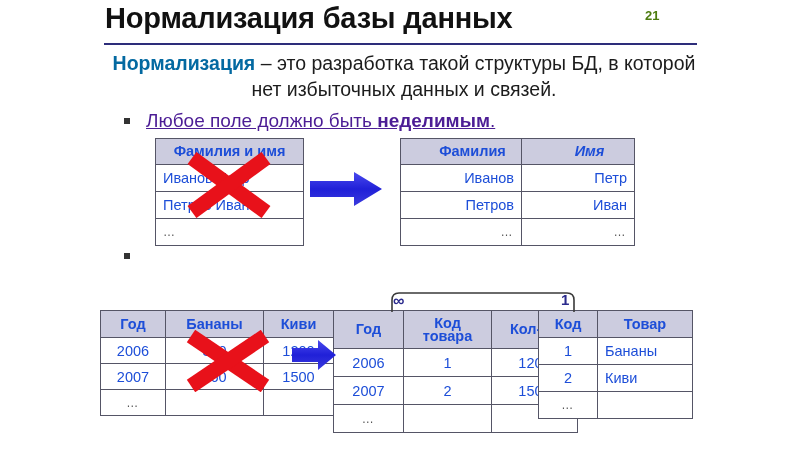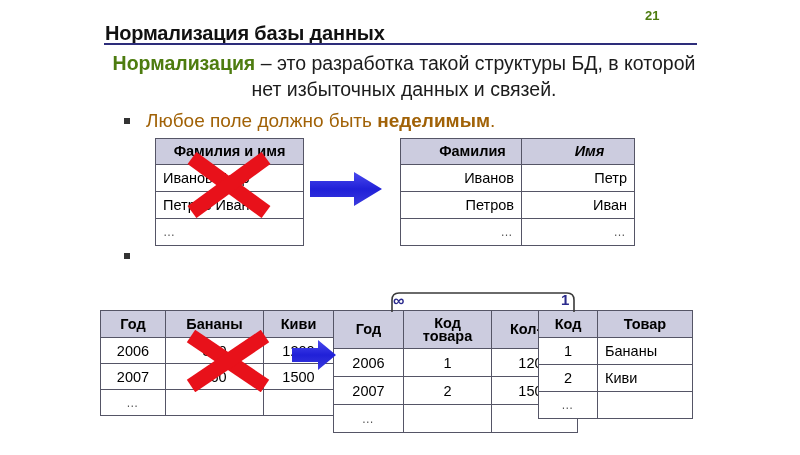--- a/index.html
+++ b/index.html
@@ -21,22 +21,22 @@
     left: 0; top: 0;
     width: 800px;
     height: 455px;
     background: #ffffff;
   }
 
   
   .slide-title {
     position: absolute;
     left: 105px;
-    top: 22px;
-    font-size: 20px;
+    top: 2px;
+    font-size: 29px;
     font-weight: bold;
     letter-spacing: -0.2px;
     color: #111111;
     white-space: nowrap;
   }
   .page-number {
     position: absolute;
     left: 645px;
     top: 8px;
     font-size: 13px;
@@ -57,30 +57,31 @@
     position: absolute;
     left: 104px;
     top: 50px;
     width: 600px;
     font-size: 19.5px;
     line-height: 26px;
     text-align: center;
     color: #1c1c1c;
   }
   .lead .accent {
-    color: #4d7c0f;
+    color: #0369a1;
     font-weight: bold;
   }
 
   
   .bullet {
     position: absolute;
     font-size: 19px;
     line-height: 26px;
-    color: #a16207;
+    color: #4c1d95;
+    text-decoration: underline;
   }
   .bullet-mark {
     position: absolute;
     width: 6px;
     height: 6px;
     background: #333333;
   }
   .bullet-text { display: block; }
   .bullet-text b { font-weight: bold; }
 
@@ -94,21 +95,21 @@
     position: absolute;
     border-collapse: collapse;
     background: #ffffff;
     font-size: 14.5px;
   }
   .tbl td, .tbl th {
     border: 1px solid #555566;
     padding: 0 7px;
     text-align: left;
     font-weight: normal;
-    color: #000000;
+    color: #1d4ed8;
     background: #ffffff;
     white-space: nowrap;
   }
   .tbl th {
     background: #ccccdf;
     font-weight: bold;
     text-align: center;
     line-height: 13px;
   }
   .tbl .c { text-align: center; }

